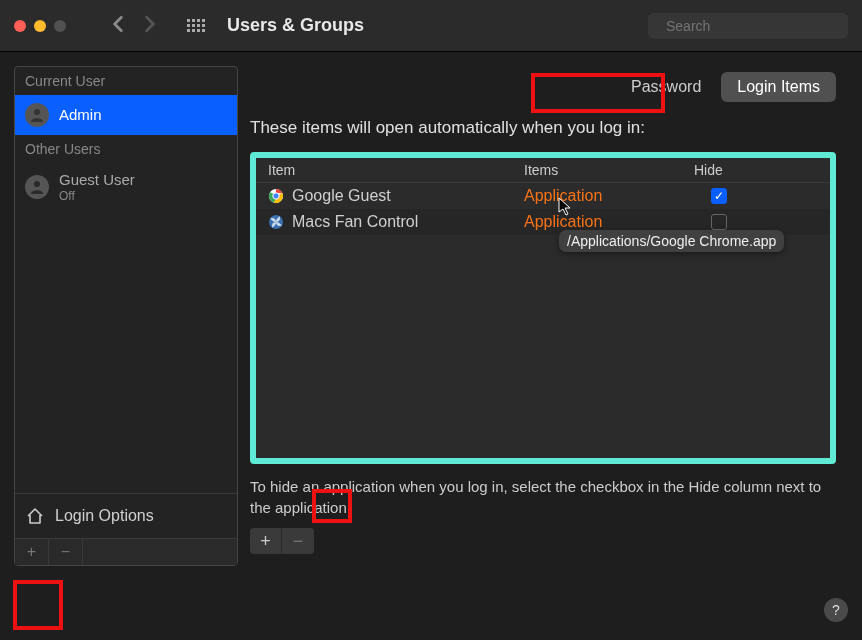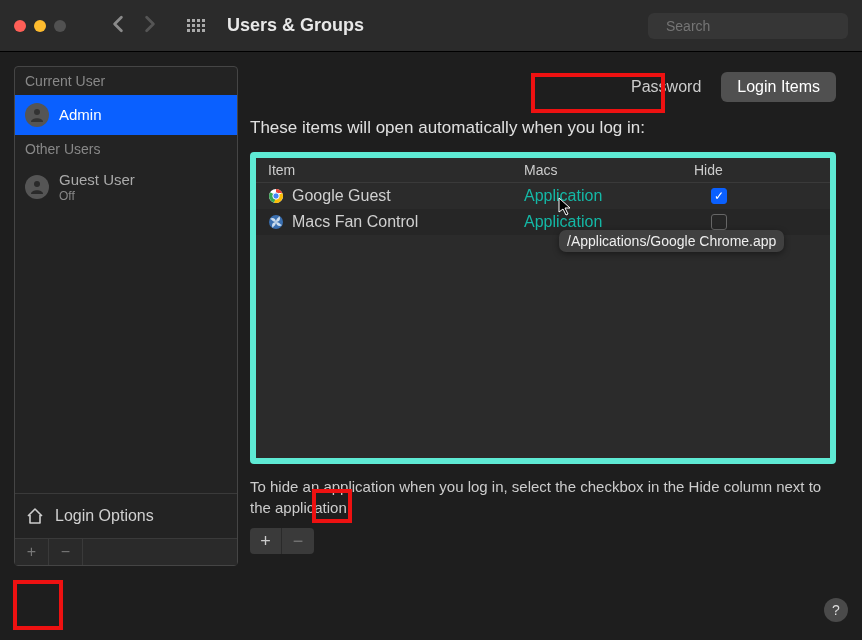--- a/index.html
+++ b/index.html
@@ -103,21 +103,21 @@
     border-bottom: 1px solid #3a3a3a; }
   .th--item { flex: 0 0 256px; }
   .th--kind { flex: 0 0 170px; }
   .th--hide { flex: 0 0 50px; }
   .trow {
     display: flex; align-items: center; padding: 4px 12px;
     font-size: 16px;
   }
   .trow:nth-child(odd){ background: #262626; }
   .td--item { flex: 0 0 256px; display: flex; align-items: center; gap: 8px; }
-  .td--kind { flex: 0 0 170px; color: #14b8a6; }
+  .td--kind { flex: 0 0 170px; color: #f97316; }
   .td--hide { flex: 0 0 50px; display: flex; justify-content: center; }
   .app-icon { width: 16px; height: 16px; }
   .checkbox {
     width: 16px; height: 16px; border-radius: 3px;
     display: flex; align-items: center; justify-content: center;
     border: 1px solid #666;
   }
   .checkbox.checked { background: #0a60ff; border-color: #0a60ff; }
   .checkbox.checked::after { content: "✓"; color: #fff; font-size: 12px; line-height: 1; }
   .tooltip {
@@ -239,21 +239,21 @@
 
   <div class="main">
     <div class="tabs">
       <div class="tab">Password</div>
       <div class="tab active">Login Items</div>
     </div>
     <div class="intro">These items will open automatically when you log in:</div>
     <div class="table">
       <div class="thead">
         <div class="th--item">Item</div>
-        <div class="th--kind">Macs</div>
+        <div class="th--kind">Items</div>
         <div class="th--hide">Hide</div>
       </div>
       <div class="trow">
         <div class="td--item">
           <svg class="app-icon" viewBox="0 0 16 16">
               <circle cx="8" cy="8" r="7" fill="#fff"></circle>
               <circle cx="8" cy="8" r="3.2" fill="#4285F4"></circle>
               <path d="M8 1 A7 7 0 0 1 14.2 5 L8 5 Z" fill="#EA4335"></path>
               <path d="M2.3 4.2 A7 7 0 0 0 6.2 14.8 L9 8 Z" fill="#34A853"></path>
               <path d="M14.2 5 A7 7 0 0 1 6.2 14.8 L8 8 Z" fill="#FBBC05"></path>

